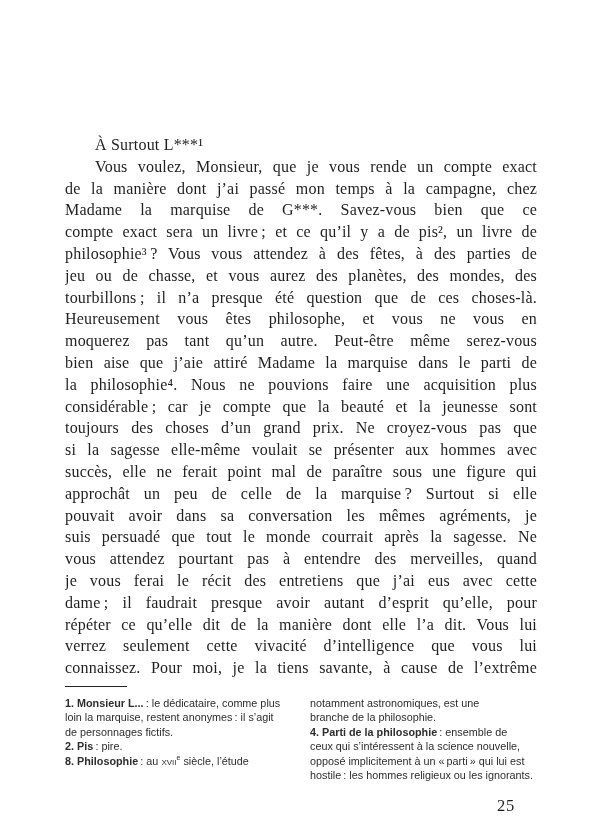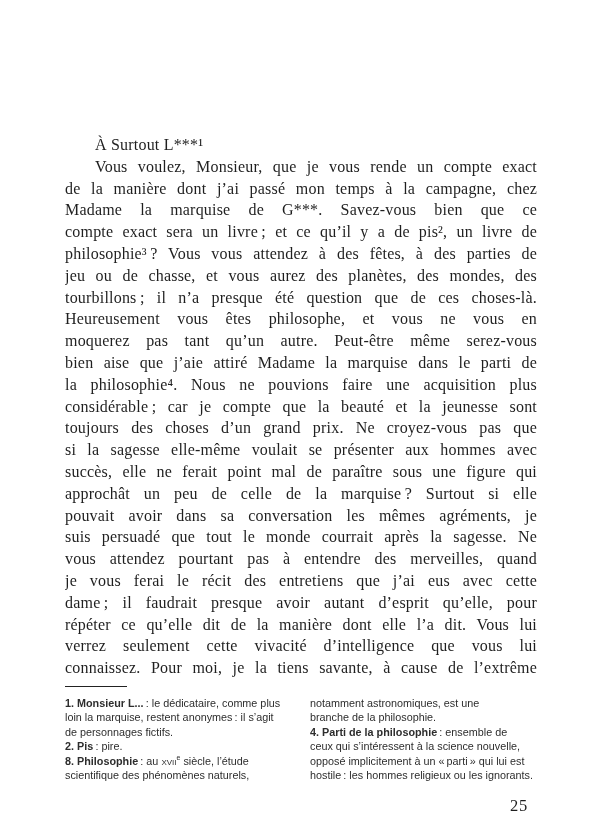--- a/index.html
+++ b/index.html
@@ -63,21 +63,21 @@
   }
   .fn-col { white-space: nowrap; }
   .fn-col.left { flex: 0 0 245px; width: 245px; }
   .fn-col.right { flex: 1 1 auto; }
   .fn-b { font-weight: 700; margin-top: 32px; }
   .fn-sc { font-variant: small-caps; }
   .fn-sup { vertical-align: super; font-size: 7px; line-height: 0; }
   .page-number {
     position: absolute;
     top: 796px;
-    right: 72px;
+    right: 85px;
     font-size: 16.5px;
     letter-spacing: 0.8px;
     color: var(--body-text, #1f1f1f);
   }
 </style>
 </head>
 <body>
 
 <div class="page">
 
@@ -111,21 +111,20 @@
 
   <div class="fn-rule"></div>
 
   <div class="footnotes">
     <div class="fn-col left" id="fn-left">
         <div class="fn-line"><span class="fn-b">1. Monsieur L...</span><span> : le dédicataire, comme plus</span></div>
         <div class="fn-line"><span>loin la marquise, restent anonymes : il s’agit</span></div>
         <div class="fn-line"><span>de personnages fictifs.</span></div>
         <div class="fn-line"><span class="fn-b">2. Pis</span><span> : pire.</span></div>
         <div class="fn-line"><span class="fn-b">8. Philosophie</span><span> : au </span><span class="fn-sc">xvii</span><span class="fn-sup">e</span><span> siècle, l’étude</span></div>
-        <div class="fn-line"><span>scientifique des phénomènes naturels,</span></div>
       </div>
     <div class="fn-col right" id="fn-right">
         <div class="fn-line"><span>notamment astronomiques, est une</span></div>
         <div class="fn-line"><span>branche de la philosophie.</span></div>
         <div class="fn-line"><span class="fn-b">4. Parti de la philosophie</span><span> : ensemble de</span></div>
         <div class="fn-line"><span>ceux qui s’intéressent à la science nouvelle,</span></div>
         <div class="fn-line"><span>opposé implicitement à un « parti » qui lui est</span></div>
         <div class="fn-line"><span>hostile : les hommes religieux ou les ignorants.</span></div>
       </div>
   </div>

